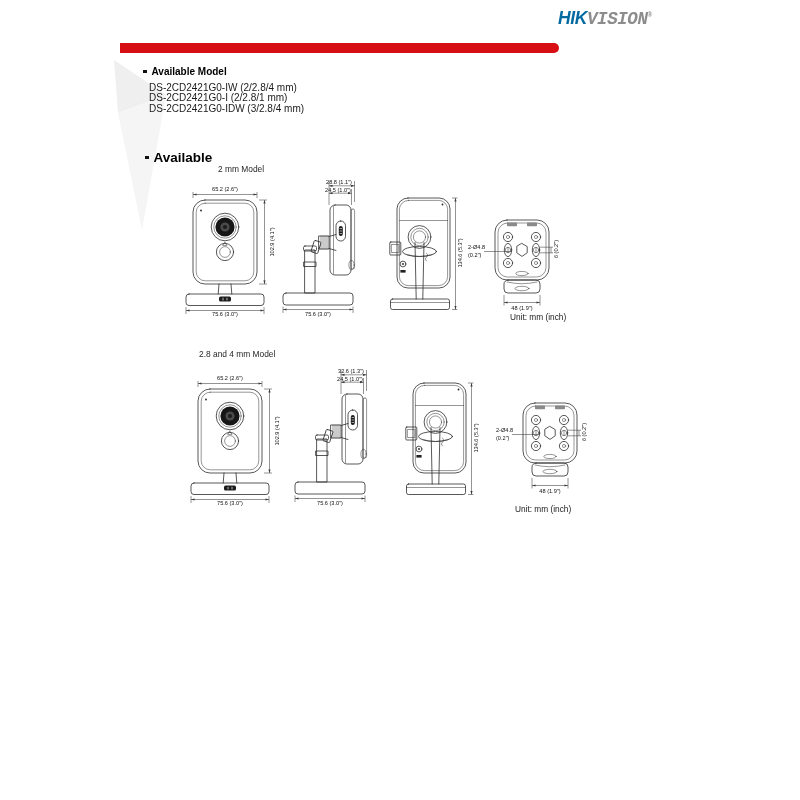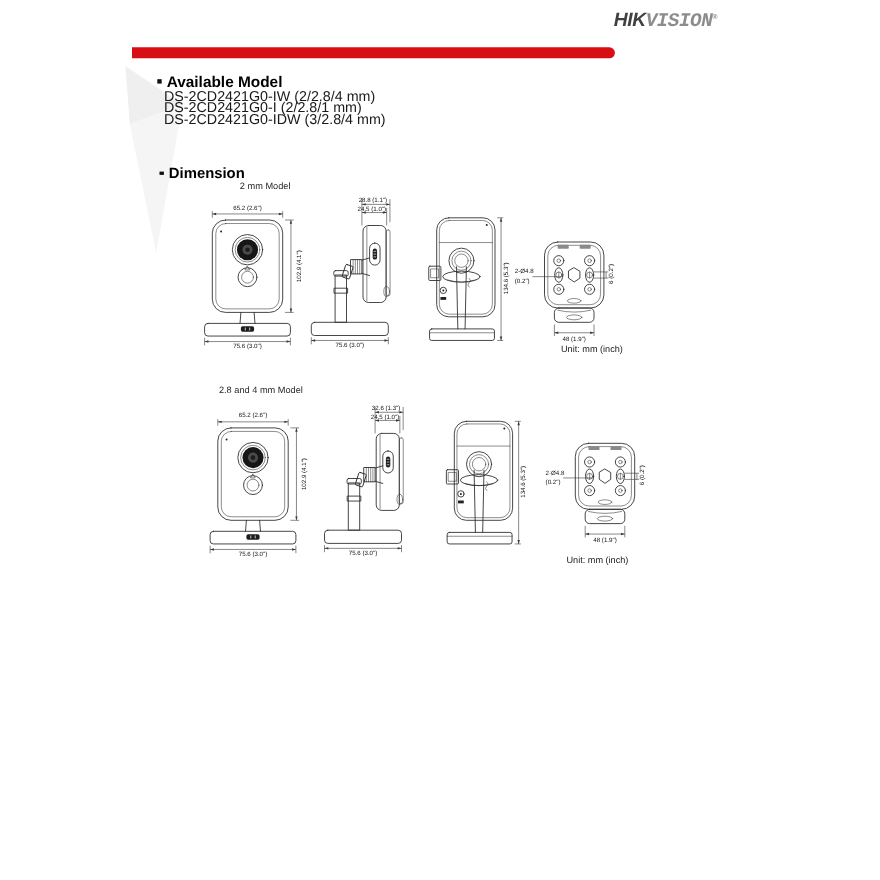--- a/index.html
+++ b/index.html
@@ -3,35 +3,35 @@
 <meta charset="utf-8">
 <style>
   html,body { margin:0; padding:0; background:#fff; }
   .page {
     position:relative; width:800px; height:800px; background:#ffffff;
     font-family:"Liberation Sans", sans-serif; overflow:hidden;
   }
   
   .logo { position:absolute; left:558px; top:8px; font-weight:bold; font-style:italic;
           font-size:17.5px; letter-spacing:-0.4px; white-space:nowrap; }
-  .logo .hik { color:#404040; }
+  .logo .hik { color:#0369a1; }
   .logo .vision { color:#8c8c8c;font-family:Liberation Mono, monospace; }
   .logo .reg { font-size:6.5px; color:#8c8c8c; font-style:normal; vertical-align:super; }
   
   .redbar { position:absolute; left:120px; top:43px; width:439px; height:10px;
             background:#d80e15; border-radius:0 5px 5px 0; }
   
   .wm { position:absolute; left:104px; top:55px; width:72px; height:180px; z-index:0; }
   
   .sec-head { position:absolute; display:flex; align-items:center; gap:5px;
               font-weight:bold; color:#000; z-index:2; }
   .sq { width:3.5px; height:3.5px; background:#111; flex:0 0 auto; }
-  #avail-head { left:143px; top:66px; font-size:14px; }
+  #avail-head { left:143px; top:66px; font-size:10px; }
   #dim-head   { left:145px; top:150px; font-size:13.5px; }
-  .models { position:absolute; left:149px; top:83px; font-size:13px; color:#1a1a1a;
+  .models { position:absolute; left:149px; top:83px; font-size:10px; color:#1a1a1a;
             line-height:10.4px; z-index:2; }
   .mlabel { position:absolute; font-size:8.4px; color:#262626; z-index:2; }
   .unit   { position:absolute; font-size:8.3px; color:#1a1a1a; z-index:2; }
   
   svg.dwg { position:absolute; overflow:visible; z-index:1; }
   .ln  { fill:none; stroke:#2d2d2d; stroke-width:0.8; stroke-linejoin:round; stroke-linecap:round; }
   .lt  { fill:none; stroke:#2d2d2d; stroke-width:0.5; stroke-linejoin:round; stroke-linecap:round; }
   .dim { fill:none; stroke:#3a3a3a; stroke-width:0.55; }
   .ar  { fill:#3a3a3a; stroke:none; }
   .dt  { font-family:"Liberation Sans", sans-serif; font-size:5.6px; fill:#111; }
@@ -155,21 +155,21 @@
     <span>Available Model</span>
   </div>
   <div class="models">
     <div>DS-2CD2421G0-IW (2/2.8/4 mm)</div>
     <div>DS-2CD2421G0-I (2/2.8/1 mm)</div>
     <div>DS-2CD2421G0-IDW (3/2.8/4 mm)</div>
   </div>
 
   <div class="sec-head" id="dim-head">
     <span class="sq"></span>
-    <span>Dimension</span>
+    <span>Available</span>
   </div>
 
   <div class="mlabel" style="left:218px;top:164px">2 mm Model</div>
 
   <svg class="dwg" style="left:183px;top:183px;width:92px;height:134px" viewBox="0 0 92 134">
     <use href="#art-front" xlink:href="#art-front"></use>
     <text class="dt" x="42" y="7.5" text-anchor="middle">65.2 (2.6")</text>
     <text class="dt" x="88.5" y="61" text-anchor="middle" transform="rotate(-90 88.5 59)">102.9 (4.1")</text>
     <text class="dt" x="42" y="133" text-anchor="middle">75.6 (3.0")</text>
   </svg>

